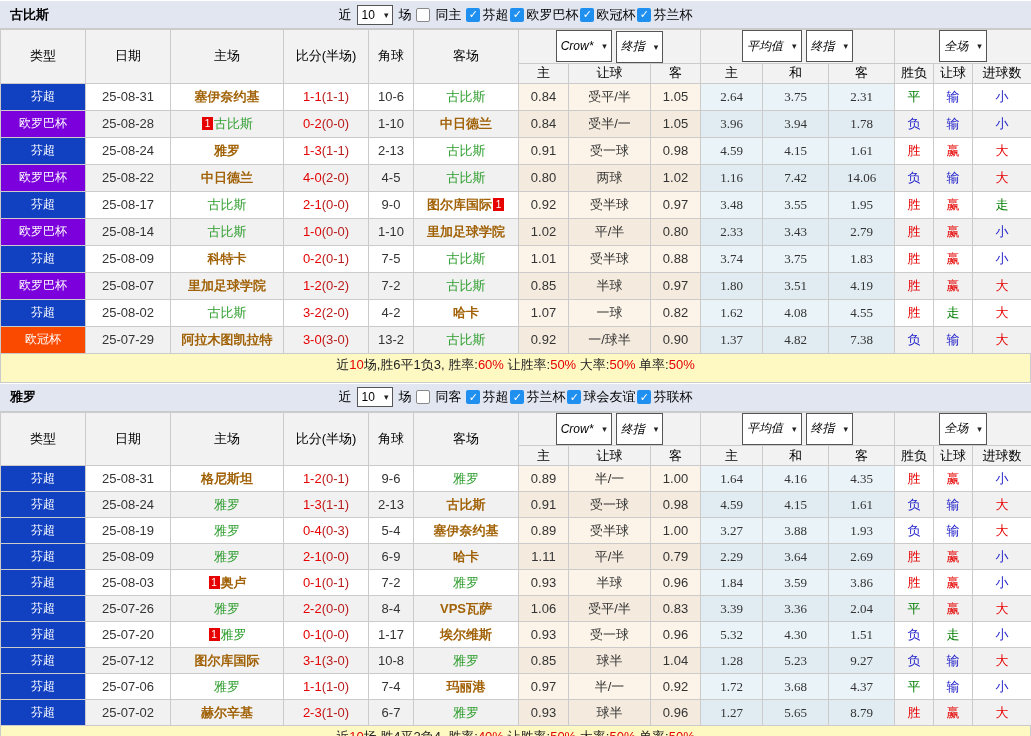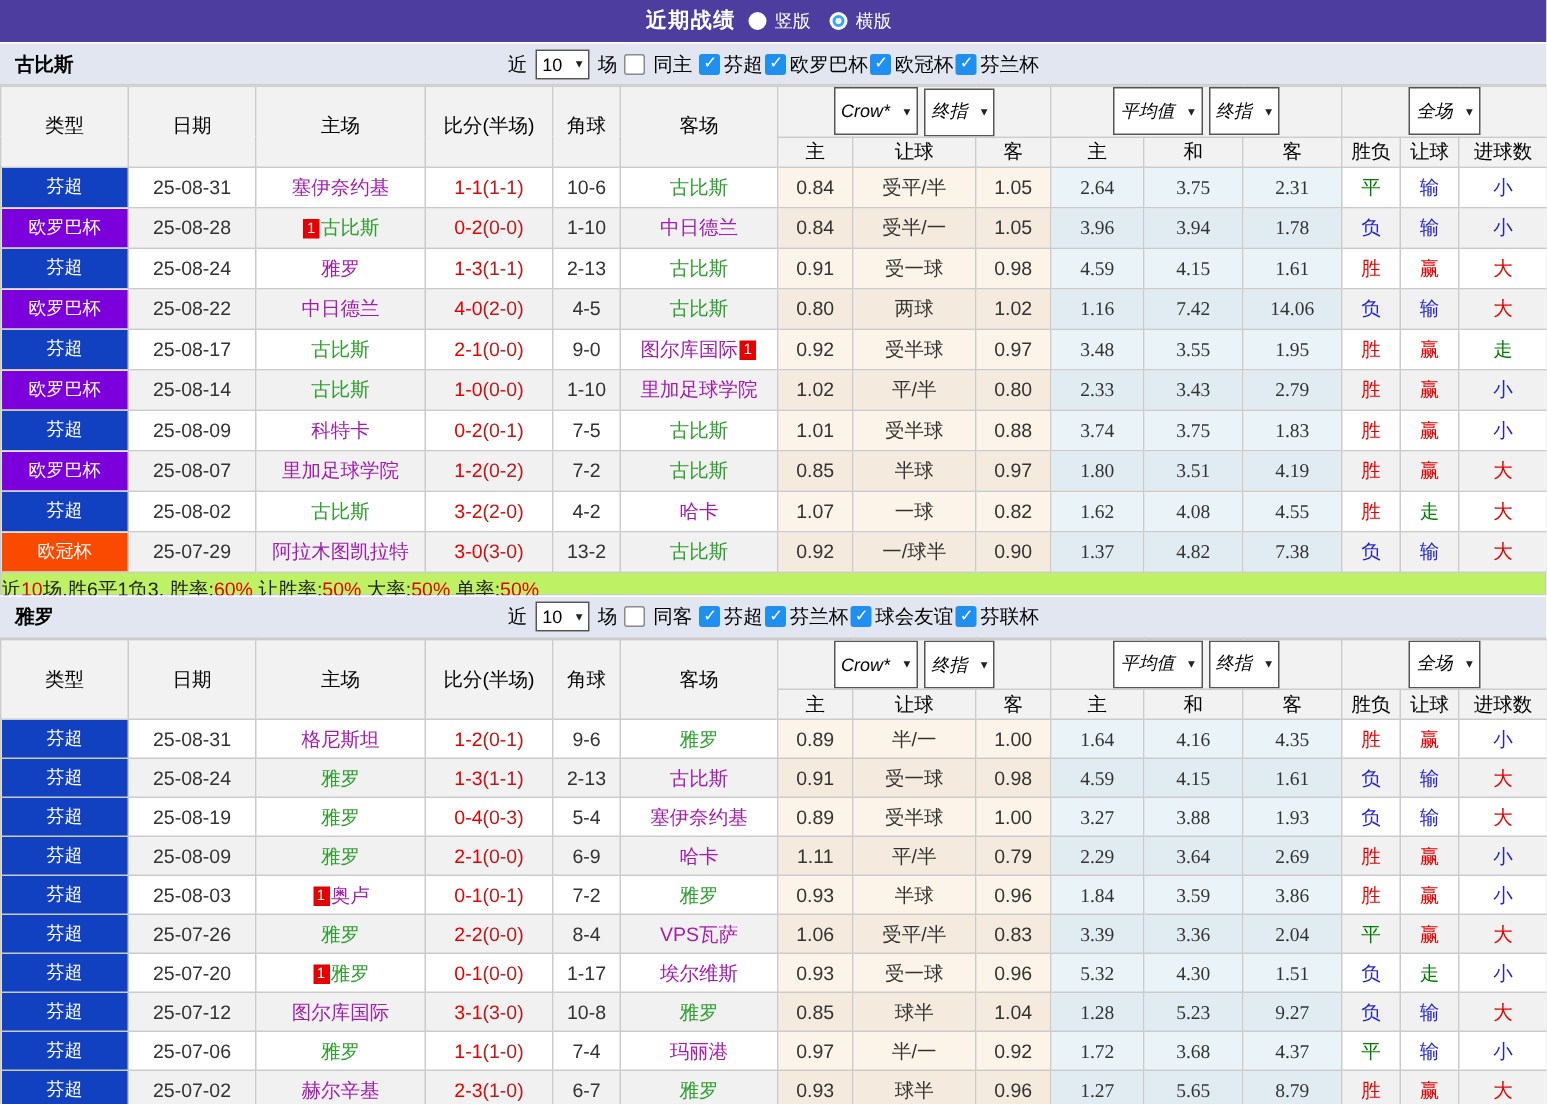--- a/index.html
+++ b/index.html
@@ -68,49 +68,40 @@
   td.crow{background:#FCF4E9;}
   tbody tr:nth-child(even) td.crow{background:#F4EBDE;}
   td.avg{background:#EAF4F8;font-family:Liberation Serif, serif;}
   tbody tr:nth-child(even) td.avg{background:#E1ECF2;}
   td.plain,td.resc{background:#fff;}
   tbody tr:nth-child(even) td.plain,
   tbody tr:nth-child(even) td.resc{background:#F1F1F1;}
   .ft{color:var(--c-score);}
   .ht{color:#b91c1c;}
   .tgreen{color:var(--c-team);}
-  .tblack{color:#a21caf;}
+  .tblack{color:#a16207;font-weight:bold;}
   .badge1{
     display:inline-block;background:#E60000;color:#fff;
     width:11px;height:13px;line-height:13px;font-size:10px;
     vertical-align:1px;margin:0 1px;
   }
   td.resc.r{color:var(--c-win);}
   td.resc.b{color:var(--c-loss);}
   td.resc.g{color:var(--c-draw);}
   .summary{
-    height:15px;line-height:21px;background:#bef264;
+    height:29px;line-height:21px;text-align:center;background:#fef9c3;
     border-left:1px solid var(--c-border);border-right:1px solid var(--c-border);
     border-bottom:1px solid var(--c-border);color:#222;
   }
   .summary .red{color:#E60000;}
 </style>
 </head>
 <body>
 
 <div class="page">
-  <div class="titlebar">
-    <span class="title">近期战绩</span>
-    <span class="rgroup">
-        <span class="radio"></span>
-        <span class="rlabel">竖版</span>
-        <span class="radio sel"></span>
-        <span class="rlabel">横版</span>
-      </span>
-  </div>
   <div id="tables">
   <section class="team-block">
     <div class="filterbar">
       <span class="teamname">古比斯</span>
       <span class="fcenter">
         <span class="flabel">近</span>
         <span class="selectbox">
           <span class="selval">10</span>
           <span class="caret">▾</span>
         </span>

